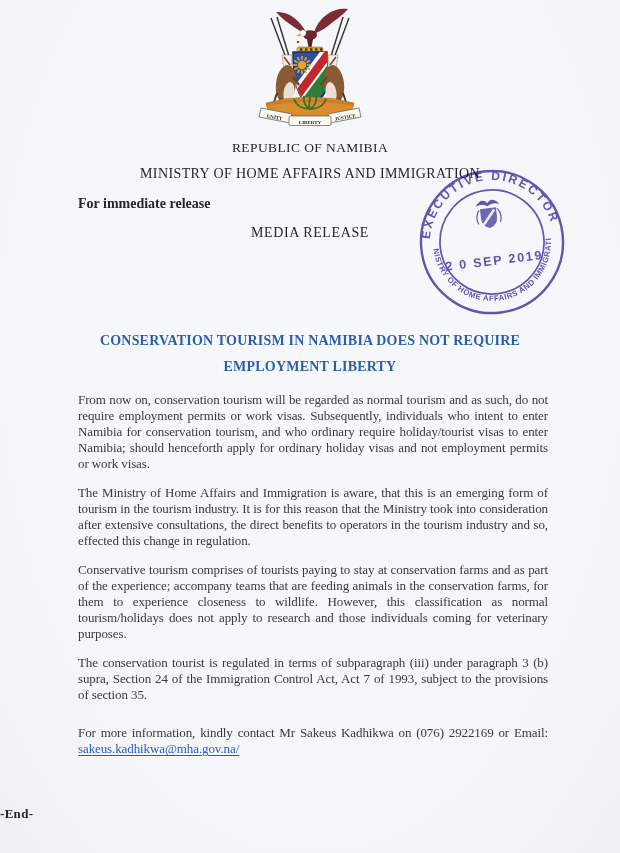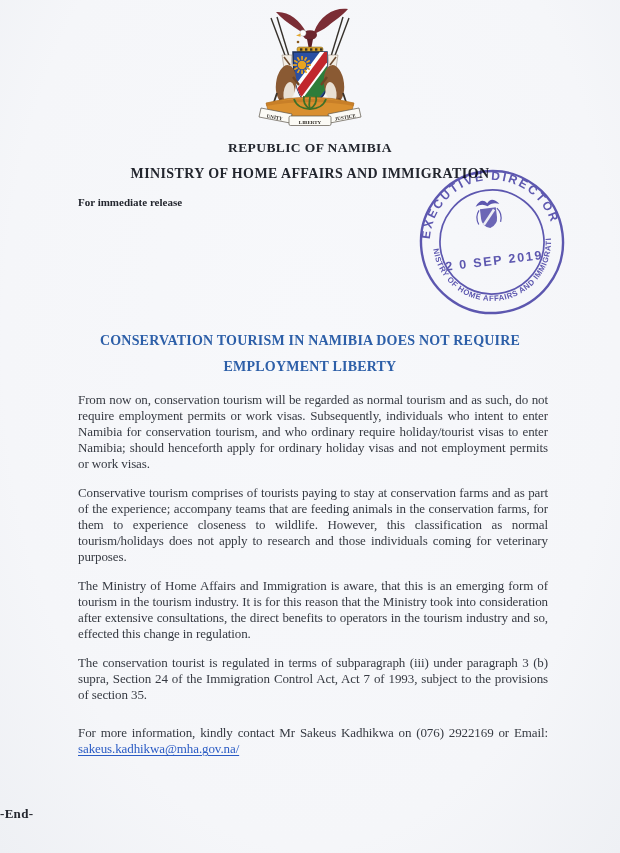--- a/index.html
+++ b/index.html
@@ -22,27 +22,27 @@
     background:radial-gradient(ellipse at 50% 40%, #f7f8fb 0%, var(--paper) 70%, #eef0f4 100%);
     overflow:hidden;
     color:var(--ink);
   }
   
   .coat-of-arms{
     position:absolute;left:250px;top:5px;width:120px;height:124px;
   }
   .h-center{
     position:absolute;left:0;width:620px;text-align:center;
-    font-weight:bold;color:var(--ink_bold);
+    font-weight:normal;color:var(--ink_bold);
   }
   .republic{top:140px;font-size:13.5px;letter-spacing:.4px;}
   .ministry{top:166px;font-size:14px;letter-spacing:.4px;}
   .release-note{
     position:absolute;left:78px;top:196px;
-    font-weight:bold;font-size:11px;color:var(--ink_bold);
+    font-weight:bold;font-size:14px;color:var(--ink_bold);
   }
   .media-release{top:225px;font-size:14px;letter-spacing:.6px;}
   
   .stamp{
     position:absolute;left:408px;top:158px;width:168px;height:168px;
     mix-blend-mode:multiply;
     opacity:.88;
     filter:blur(.2px);
   }
   .stamp svg{color:var(--stamp_blue);}
@@ -173,20 +173,21 @@
         <text class="motto" x="25" y="114" font-size="5" text-anchor="middle" transform="rotate(10 25 111)">UNITY</text>
         <text class="motto" x="60" y="118.6" font-size="5" text-anchor="middle">LIBERTY</text>
         <text class="motto" x="95" y="114" font-size="5" text-anchor="middle" transform="rotate(-10 95 111)">JUSTICE</text>
       </g>
     </svg>
   </div>
 
   <div class="h-center republic">REPUBLIC OF NAMIBIA</div>
   <div class="h-center ministry">MINISTRY OF HOME AFFAIRS AND IMMIGRATION</div>
   <div class="release-note">For immediate release</div>
+  <div class="h-center media-release">MEDIA RELEASE</div>
 
   <div class="stamp">
     <svg width="168" height="168" viewBox="0 0 168 168" xmlns="http://www.w3.org/2000/svg" aria-hidden="true">
       <g transform="rotate(-7 84 84)" fill="none" stroke="currentColor">
         <circle cx="84" cy="84" r="71" stroke-width="2.4"></circle>
         <circle cx="84" cy="84" r="52" stroke-width="1.7"></circle>
         <path id="stamp-top" d="M 22,84 A 62,62 0 1 1 146,84" stroke="none"></path>
         <path id="stamp-bot" d="M 25,84 A 59,59 0 0 0 143,84" stroke="none"></path>
         <text class="stamp-arc-top" fill="currentColor" stroke="none">
           <textPath href="#stamp-top" startOffset="50%" text-anchor="middle">EXECUTIVE DIRECTOR</textPath>
@@ -207,21 +208,21 @@
     </svg>
   </div>
 
   <div class="doc-title">
     <span>CONSERVATION TOURISM IN NAMIBIA DOES NOT REQUIRE</span>
     <span>EMPLOYMENT LIBERTY</span>
   </div>
 
   <div class="content">
     <p>From now on, conservation tourism will be regarded as normal tourism and as such, do not require employment permits or work visas. Subsequently, individuals who intent to enter Namibia for conservation tourism, and who ordinary require holiday/tourist visas to enter Namibia; should henceforth apply for ordinary holiday visas and not employment permits or work visas.</p>
+    <p>The Ministry of Home Affairs and Immigration is aware, that this is an emerging form of tourism in the tourism industry. It is for this reason that the Ministry took into consideration after extensive consultations, the direct benefits to operators in the tourism industry and so, effected this change in regulation.</p>
     <p>Conservative tourism comprises of tourists paying to stay at conservation farms and as part of the experience; accompany teams that are feeding animals in the conservation farms, for them to experience closeness to wildlife. However, this classification as normal tourism/holidays does not apply to research and those individuals coming for veterinary purposes.</p>
-    <p>The Ministry of Home Affairs and Immigration is aware, that this is an emerging form of tourism in the tourism industry. It is for this reason that the Ministry took into consideration after extensive consultations, the direct benefits to operators in the tourism industry and so, effected this change in regulation.</p>
     <p>The conservation tourist is regulated in terms of subparagraph (iii) under paragraph 3 (b) supra, Section 24 of the Immigration Control Act, Act 7 of 1993, subject to the provisions of section 35.</p>
     <p class="contact"><span>For more information, kindly contact Mr Sakeus Kadhikwa on (076) 2922169 or Email: </span><a class="email" href="#">sakeus.kadhikwa@mha.gov.na/</a></p>
   </div>
 
   <div class="end-mark">-End-</div>
 
 </div>
 
 </body></html>

